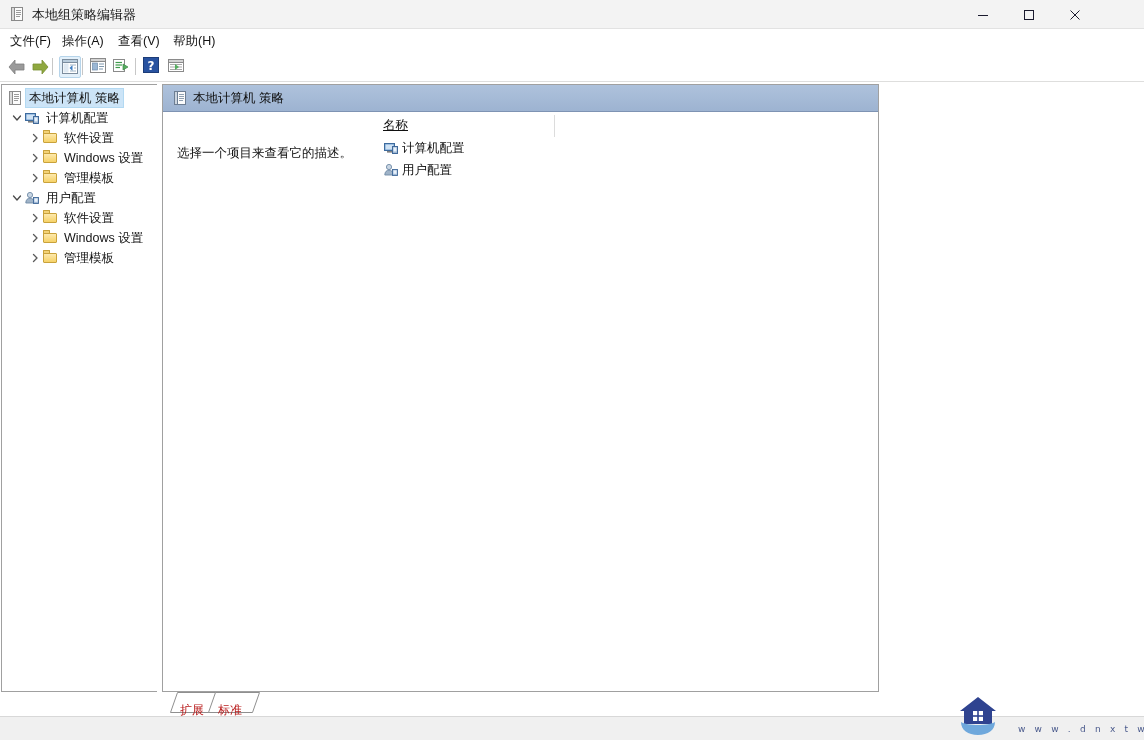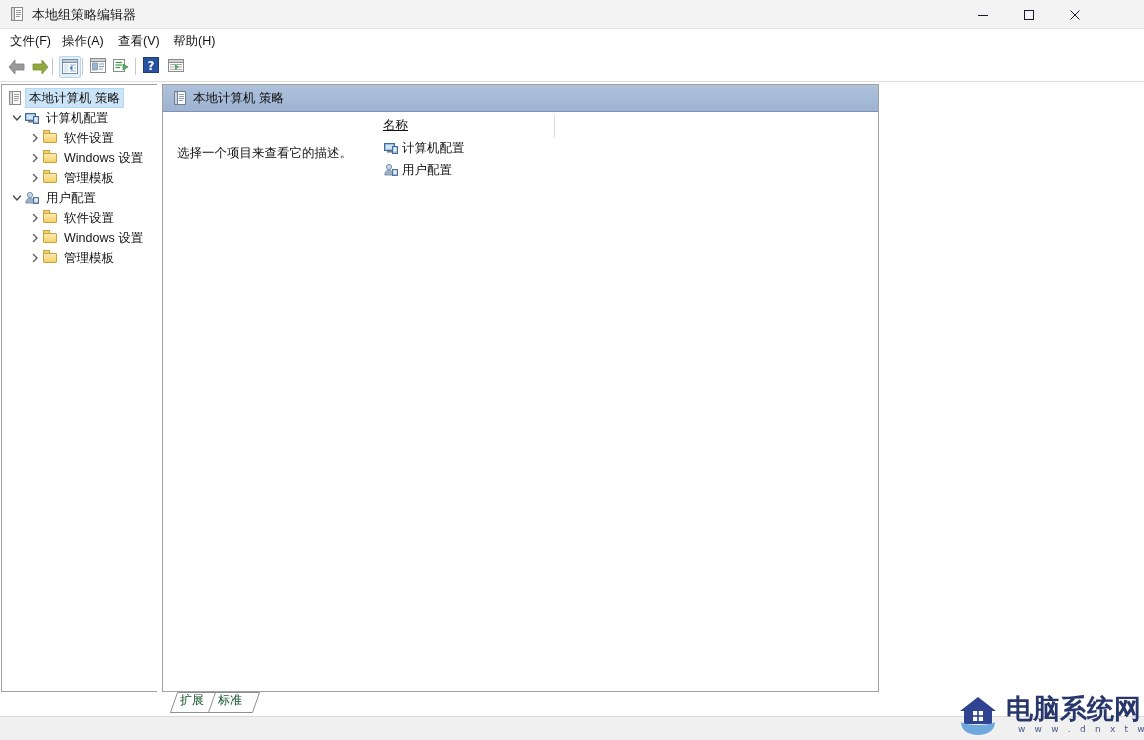--- a/index.html
+++ b/index.html
@@ -307,24 +307,24 @@
     height: 22px;
   }
   .tab-shape {
     position: absolute;
     top: 0; left: 0;
     height: 20px;
   }
   .tab-shape svg { display: block; }
   .tab-text {
     position: absolute;
-    top: 0;
+    top: 10px;
     font-size: 12px;
     line-height: 16px;
-    color: #14532d;
+    color: #b91c1c;
     white-space: nowrap;
   }
 
   
   #statusbar {
     position: absolute;
     left: 0; top: 716px;
     width: 1144px;
     height: 24px;
     background: #f0f0f0;
@@ -673,17 +673,16 @@
   <div id="statusbar"></div>
 
   <div id="watermark">
     <svg width="44" height="42" viewBox="0 0 44 42" style="position:absolute;left:0;top:0;">
       <path d="M22 3 L40 17 L36 17 L36 30 L8 30 L8 17 L4 17 Z" fill="#2f4390"></path>
       <rect x="17" y="17" width="10" height="10" fill="#ffffff"></rect>
       <line x1="22" y1="17" x2="22" y2="27" stroke="#2f4390" stroke-width="1.6"></line>
       <line x1="17" y1="22" x2="27" y2="22" stroke="#2f4390" stroke-width="1.6"></line>
       <path d="M5 28 C5 36 12 41 22 41 C32 41 39 36 39 28 C33 32 11 32 5 28 Z" fill="#6fa8dc"></path>
     </svg>
-    <div id="wm-text">电脑系统网</div>
     <div id="wm-url">w w w . d n x t w . c o m</div>
   </div>
 
 </div>
 
 </body></html>

